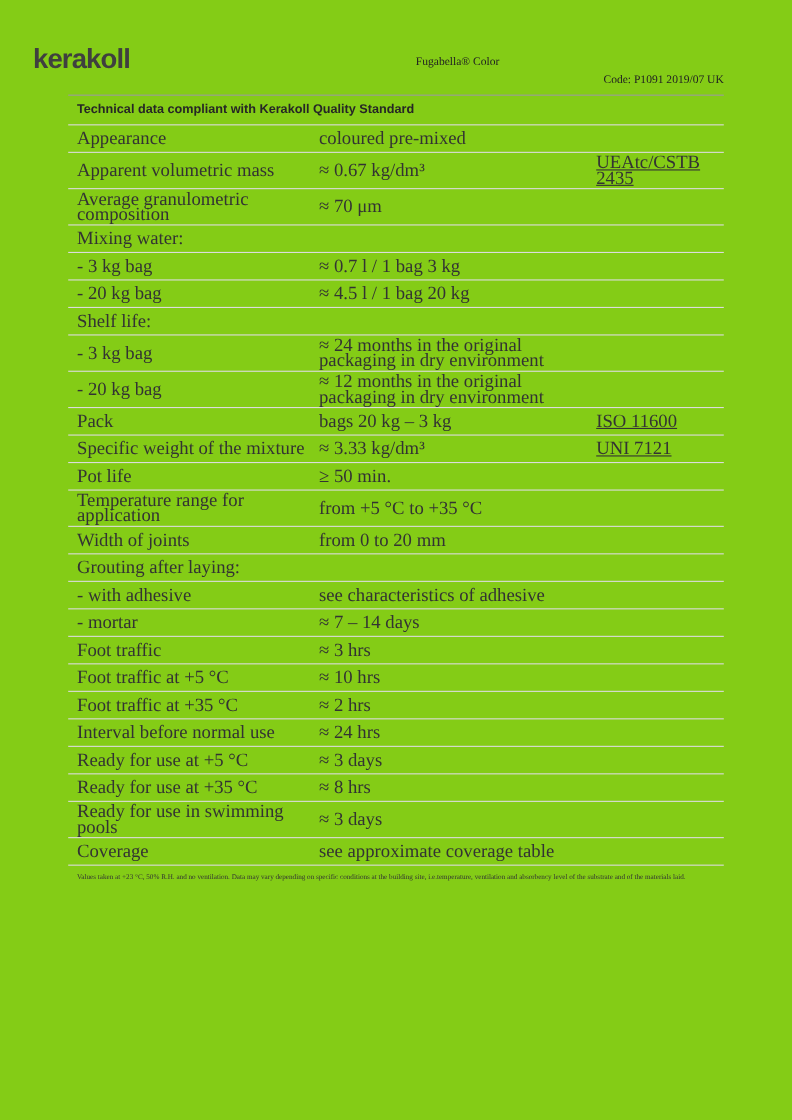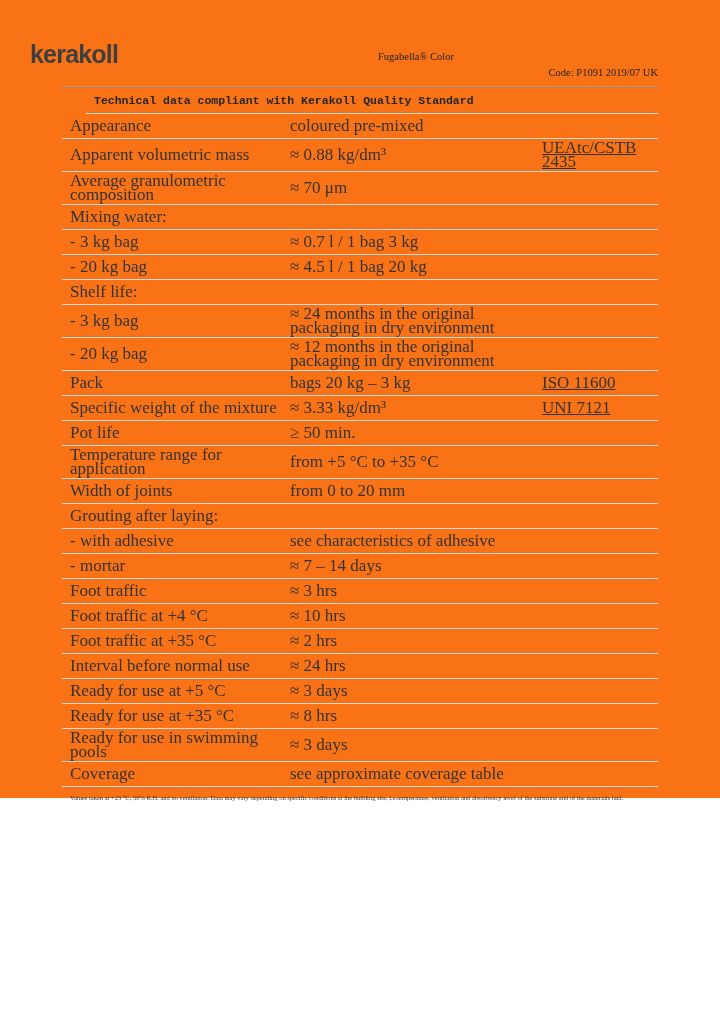--- a/index.html
+++ b/index.html
@@ -8,22 +8,22 @@
     width: 720px;
     height: 1018px;
     font-family: "Liberation Serif", serif;
     color: #333333;
     position: relative;
     overflow: hidden;
   }
   .page {
     position: relative;
     width: 720px;
-    height: 798px;
-    background: #f97316;
+    height: 1018px;
+    background: #84cc16;
   }
   
   .logo {
     position: absolute;
     left: 30px;
     top: 40px;
     font-family: "Liberation Sans", sans-serif;
     font-weight: 700;
     font-size: 25px;
     letter-spacing: -0.8px;
@@ -50,26 +50,25 @@
     left: 62px;
     top: 86px;
     width: 596px;
     border-top: 1px solid #9c9c9c;
   }
   .table-title {
     height: 27px;
     display: flex;
     align-items: center;
     padding-left: 8px;
-    font-family: Liberation Mono, monospace;
+    font-family: Liberation Sans, sans-serif;
     font-weight: 700;
     font-size: 11.5px;
     color: #262626;
     border-bottom: 1px solid #dcdcdc;
-    margin-left: 24px;
   }
   .t-row {
     display: grid;
     grid-template-columns: 228px 252px 1fr;
     min-height: 25px;
     align-items: center;
     border-bottom: 1px solid #dcdcdc;
     padding: 2px 0;
     font-size: 17px;
     line-height: 14px;
@@ -104,21 +103,21 @@
 
     <div>
   <div class="t-row">
     <div class="cell-prop">Appearance</div>
     <div class="cell-val">coloured pre-mixed</div>
     <div class="cell-std"></div>
   </div>
 
   <div class="t-row">
     <div class="cell-prop">Apparent volumetric mass</div>
-    <div class="cell-val">≈ 0.88 kg/dm³</div>
+    <div class="cell-val">≈ 0.67 kg/dm³</div>
     <div class="cell-std">UEAtc/CSTB 2435</div>
   </div>
 
   <div class="t-row">
     <div class="cell-prop">Average granulometric composition</div>
     <div class="cell-val">≈ 70 μm</div>
     <div class="cell-std"></div>
   </div>
 
   <div class="t-row">
@@ -205,21 +204,21 @@
     <div class="cell-std"></div>
   </div>
 
   <div class="t-row">
     <div class="cell-prop">Foot traffic</div>
     <div class="cell-val">≈ 3 hrs</div>
     <div class="cell-std"></div>
   </div>
 
   <div class="t-row">
-    <div class="cell-prop">Foot traffic at +4 °C</div>
+    <div class="cell-prop">Foot traffic at +5 °C</div>
     <div class="cell-val">≈ 10 hrs</div>
     <div class="cell-std"></div>
   </div>
 
   <div class="t-row">
     <div class="cell-prop">Foot traffic at +35 °C</div>
     <div class="cell-val">≈ 2 hrs</div>
     <div class="cell-std"></div>
   </div>
 

